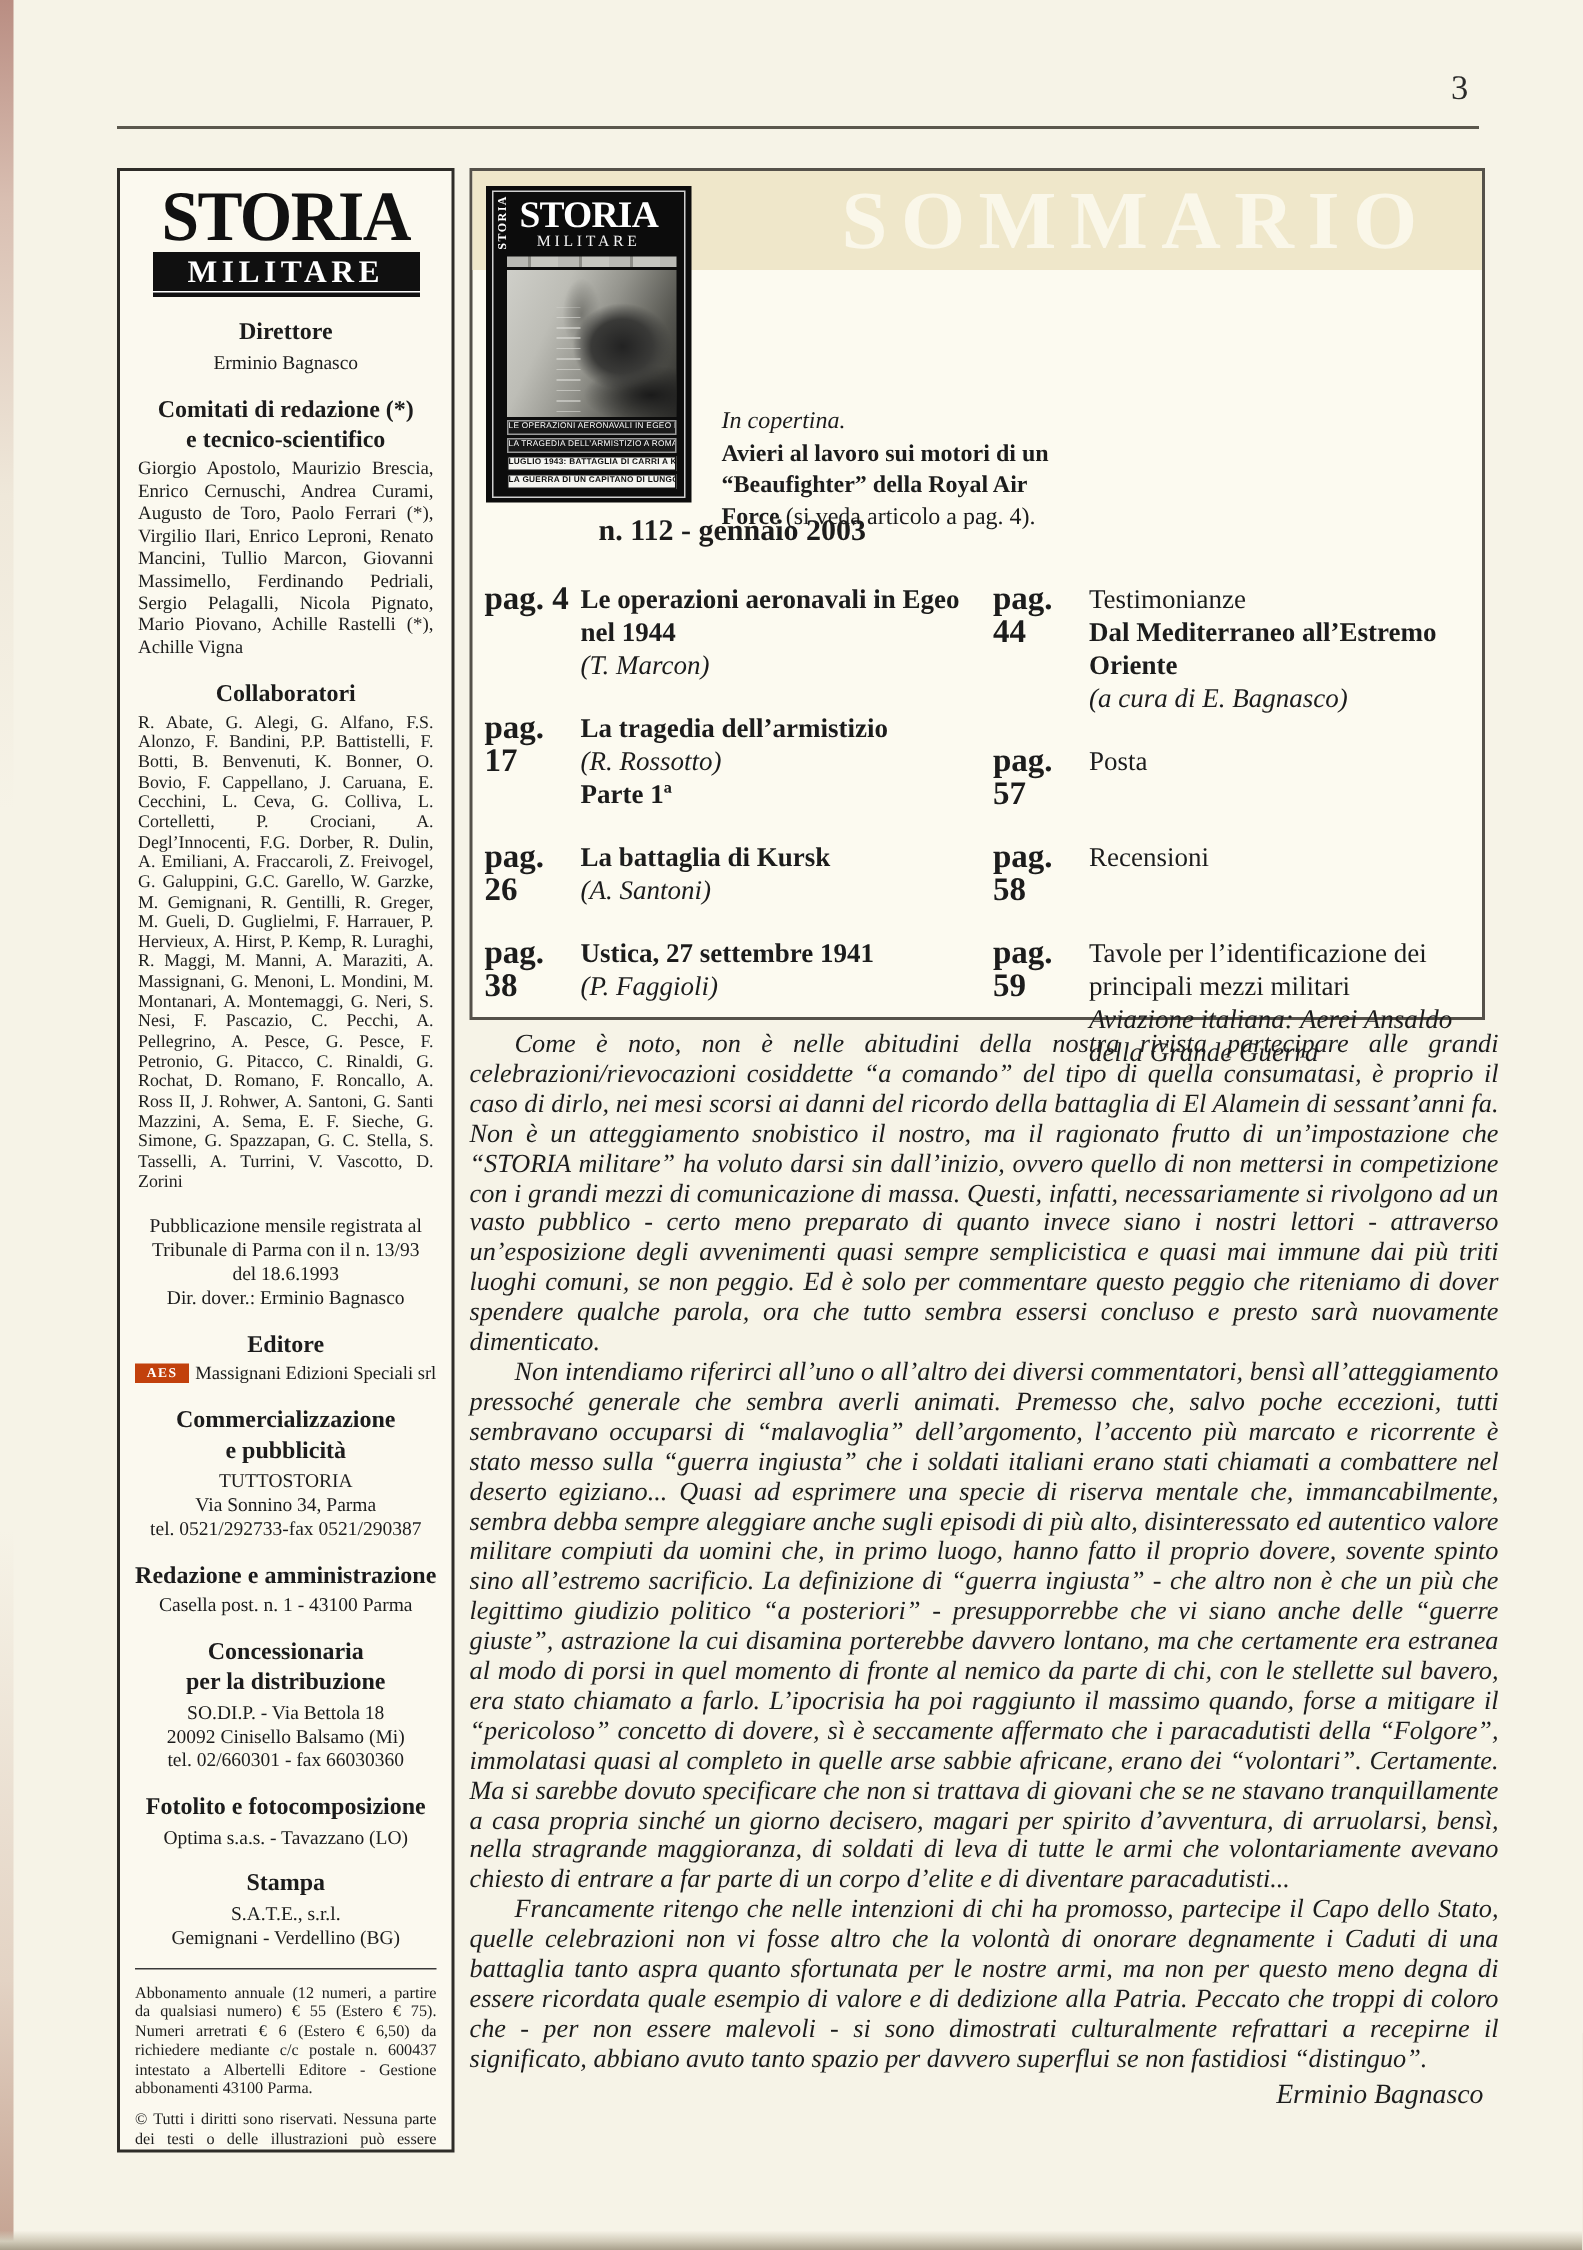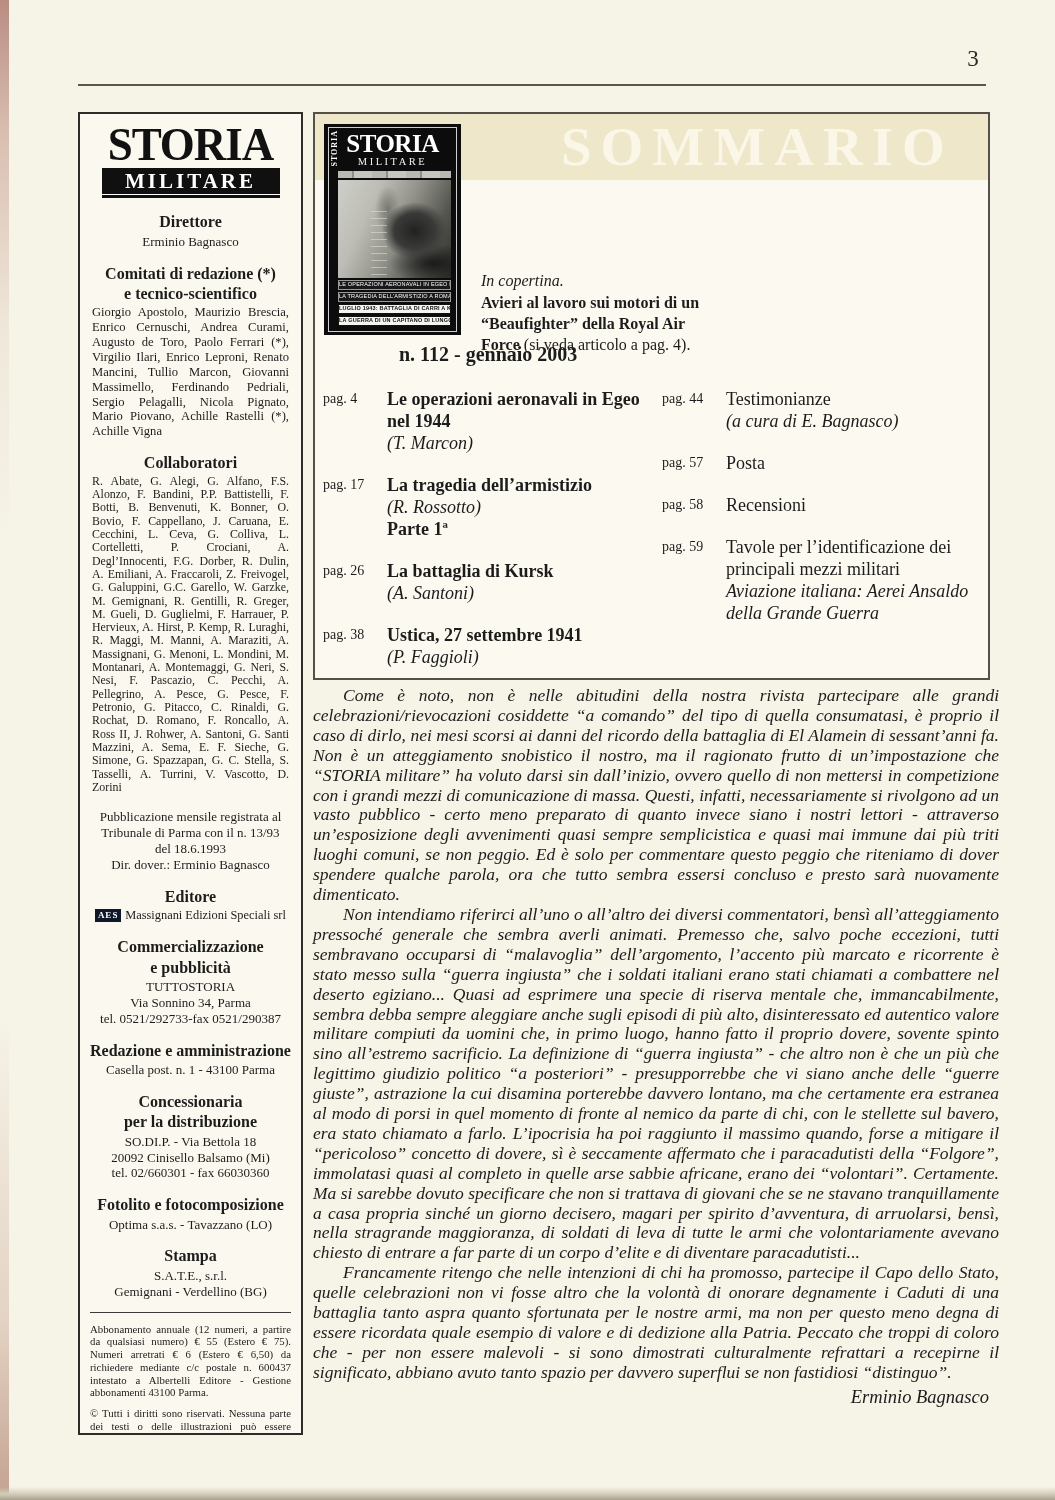--- a/index.html
+++ b/index.html
@@ -24,22 +24,22 @@
   .logo-band{background:#101010;color:#fff;width:178px;margin:3px auto 0;
     font-size:21px;letter-spacing:3px;padding:1px 0 4px;font-weight:bold;
     box-shadow:inset 0 -3px 0 #101010, inset 0 -4px 0 #fff;}
   .sb-h{font-weight:bold;font-size:16px;line-height:1.15;margin:15px 0 2px;}
   .sb-h.tight{margin-top:1px;}
   .sb-t{font-size:13px;line-height:1.22;margin:0;}
   .sb-names{font-size:12.6px;line-height:1.18;text-align:justify;margin:1px 4px 0;}
   .sb-names.small{font-size:11.9px;line-height:1.12;}
   .sb-center{font-size:13px;line-height:1.22;margin:15px 4px 0;}
   .editore-row{display:flex;align-items:center;justify-content:center;gap:4px;margin-top:2px;}
-  .aes-logo{display:inline-block;background:#0f172a;color:#fff;font-weight:bold;
-    font-size:9px;line-height:13px;width:26px;height:13px;letter-spacing:1px;flex:none;}
+  .aes-logo{display:inline-block;background:#c2410c;color:#fff;font-weight:bold;
+    font-size:9px;line-height:13px;width:36px;height:13px;letter-spacing:1px;flex:none;}
   .editore-name{font-size:12.4px;white-space:nowrap;}
   .sb-small{font-size:10.8px;line-height:1.18;text-align:justify;margin:8px 2px 0;}
   .sb-rule{border:none;border-top:1.5px solid #3a3a3a;margin:12px 2px 10px;}
 
   
   .sommario{position:absolute;left:313px;top:112px;width:677px;height:568px;
     border:2px solid #55514a;background:#fcfaf0;box-sizing:border-box;}
   .band{position:absolute;top:0;left:0;right:0;height:66px;background:#efe7ca;}
   .watermark{position:absolute;top:1px;left:246px;font-size:55px;font-weight:bold;
     letter-spacing:9px;color:#faf7e9;white-space:nowrap;}
@@ -70,21 +70,21 @@
 
   .in-copertina{position:absolute;left:166px;top:156px;width:232px;font-size:16px;line-height:21px;}
   .in-copertina .label{font-style:italic;margin:0 0 1px;}
   .in-copertina p{margin:0;}
   .issue-line{position:absolute;left:84px;top:229px;font-size:20px;font-weight:bold;}
 
   .toc-col{position:absolute;top:274px;}
   .toc-col.left{left:8px;width:334px;}
   .toc-col.right{left:347px;width:322px;}
   .toc-entry{display:flex;margin-bottom:20px;}
-  .toc-pg{width:64px;flex:none;font-weight:normal;font-size:14px;line-height:22px;}
+  .toc-pg{width:64px;flex:none;font-weight:bold;font-size:22px;line-height:22px;}
   .toc-body{font-size:18px;line-height:22px;}
   .toc-pretitle{font-weight:normal;}
   .toc-title{font-weight:bold;}
   .toc-author{font-style:italic;}
   .toc-note{font-weight:bold;}
   .toc-subtitle{font-style:italic;}
   .toc-body div:empty{display:none;}
 
   
   .editorial{position:absolute;left:313px;top:686px;width:686px;
@@ -211,20 +211,21 @@
           <div class="toc-author">(P. Faggioli)</div>
         </div>
       </div>
     </div>
 
     <div class="toc-col right">
       <div class="toc-entry">
         <div class="toc-pg">pag. 44</div>
         <div class="toc-body">
           <div class="toc-pretitle">Testimonianze</div>
+          <div class="toc-title">Dal Mediterraneo all’Estremo Oriente</div>
           <div class="toc-author">(a cura di E. Bagnasco)</div>
         </div>
       </div>
       <div class="toc-entry">
         <div class="toc-pg">pag. 57</div>
         <div class="toc-body">
           <div class="toc-pretitle">Posta</div>
         </div>
       </div>
       <div class="toc-entry">

